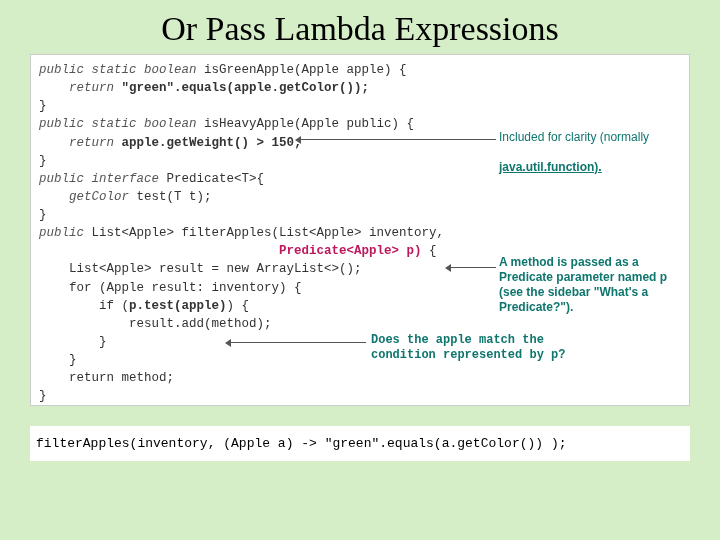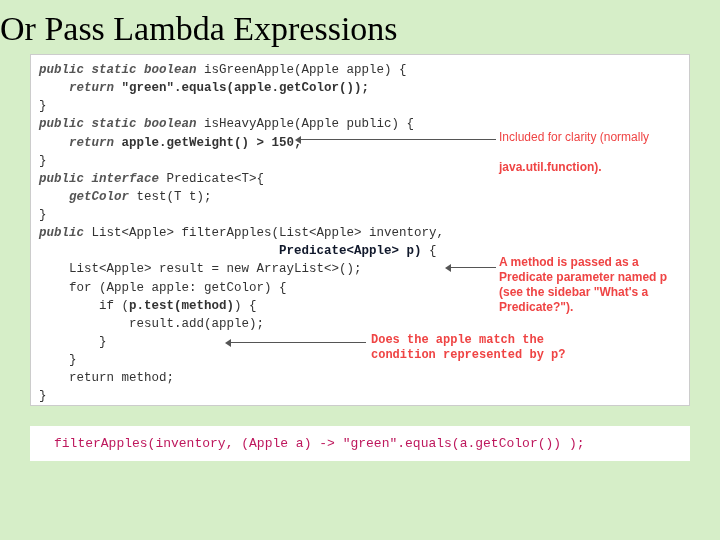--- a/index.html
+++ b/index.html
@@ -5,20 +5,21 @@
   html, body {
     margin: 0;
     padding: 0;
     width: 720px;
     height: 540px;
     background: #d6eec8;
     font-family: "Times New Roman", Times, serif;
     overflow: hidden;
   }
   .title {
+    text-align: center;
     font-size: 34px;
     padding: 10px 0 6px 0;
     color: #000;
   }
   .code-image {
     background: #ffffff;
     margin: 0 30px 10px 30px;
     border: 1px solid #ccc;
     position: relative;
     height: 350px;
@@ -26,32 +27,32 @@
     font-size: 12.5px;
     line-height: 1.45;
     color: #333;
   }
   .codecol {
     position: absolute;
     left: 8px;
     top: 6px;
     white-space: pre;
   }
-  .kw { font-style: italic; color: #555; font-weight: bold; }
+  .kw { font-style: italic; color: #555; }
   .hl { font-weight: bold; }
-  .hlblue { font-weight: bold; color: #0f172a; }
+  .hlblue { font-weight: bold; color: #be185d; }
   .note {
     position: absolute;
     font-family: Arial, Helvetica, sans-serif;
     font-size: 12px;
-    color: #ef4444;
+    color: #0f766e;
     line-height: 1.25;
   }
   .note1 { left: 468px; top: 75px; width: 175px; }
-  .note1 .b { font-weight: bold; }
+  .note1 .b { font-weight: bold; text-decoration: underline; }
   .note2 { left: 468px; top: 190px; width: 180px; font-weight: bold; margin-top: 10px; }
   .note3 { left: 340px; top: 278px; width: 200px; font-weight: bold; font-family: Liberation Mono, monospace; }
   .arrow {
     position: absolute;
     height: 1px;
     background: #555;
   }
   .arrow::after {
     content: "";
     position: absolute;
@@ -64,23 +65,23 @@
   .arrow1 { left: 270px; top: 84px; width: 195px; }
   .arrow2 { left: 420px; top: 212px; width: 45px; }
   .arrow3 { left: 200px; top: 287px; width: 135px; }
   .examples {
     margin: 0 30px;
   }
   .example-box {
     background: #ffffff;
     font-family: "Courier New", Courier, monospace;
     font-size: 13px;
-    padding: 10px 24px;
+    padding: 10px 6px;
     margin-bottom: 14px;
-    color: #be185d;
+    color: #000000;
     margin-top: 20px;
   }
 </style>
 </head>
 <body>
 
 <div class="title">Or Pass Lambda Expressions</div>
 
 <div class="code-image">
   <div class="codecol"><span class="kw">public static boolean </span><span>isGreenApple(Apple apple)</span><span> {</span>
@@ -88,23 +89,23 @@
 <span>}</span>
 <span class="kw">public static boolean </span><span>isHeavyApple(Apple public)</span><span> {</span>
 <span class="kw">    return </span><span class="hl">apple.getWeight() &gt; 150;</span>
 <span>}</span>
 <span class="kw">public interface </span><span>Predicate&lt;T&gt;</span><span>{</span>
 <span class="kw">    getColor </span><span>test(T t);</span>
 <span>}</span>
 <span class="kw">public </span><span>List&lt;Apple&gt; filterApples(List&lt;Apple&gt; inventory,</span>
 <span class="hlblue">                                Predicate&lt;Apple&gt; p)</span><span> {</span>
 <span>    List&lt;Apple&gt; result = new ArrayList&lt;&gt;();</span>
-<span>    for (Apple apple: getColor) {</span>
-<span>        if (</span><span class="hl">p.test(method)</span><span>) {</span>
-<span>            result.add(apple);</span>
+<span>    for (Apple result: inventory) {</span>
+<span>        if (</span><span class="hl">p.test(apple)</span><span>) {</span>
+<span>            result.add(method);</span>
 <span>        }</span>
 <span>    }</span>
 <span>    return method;</span>
 <span>}</span></div>
 
   <div class="arrow arrow1"></div>
   <div class="note note1">
     <span>Included for clarity (normally</span><br>
     <br>
     <span class="b">java.util.function).</span>

